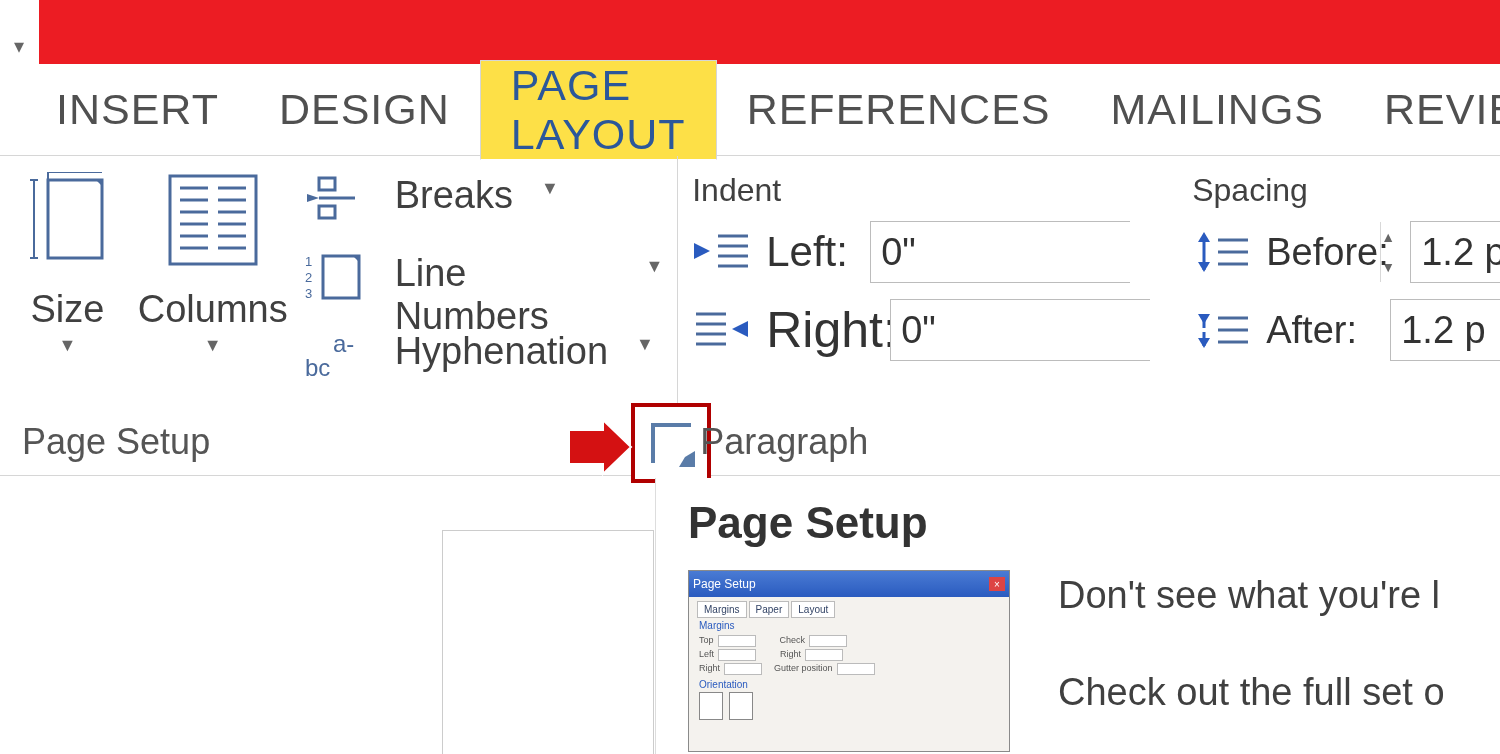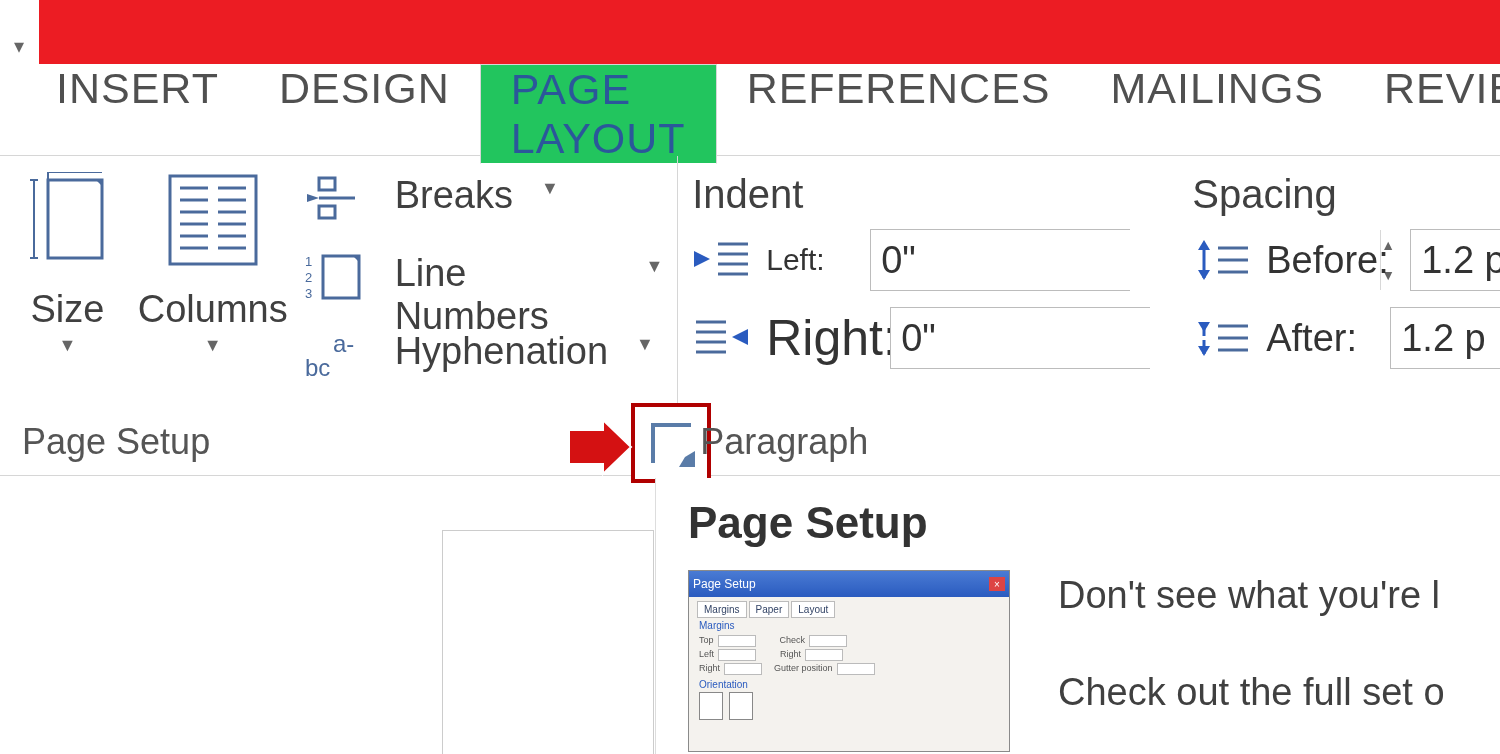--- a/index.html
+++ b/index.html
@@ -23,37 +23,37 @@
   .qat-arrow {
     position: absolute;
     top: 34px;
     left: 14px;
     color: #666;
     font-size: 20px;
   }
   .tabs {
     display: flex;
     height: 92px;
-    align-items: flex-start;
+    align-items: center;
     border-bottom: 1px solid #d6d6d6;
     padding-left: 26px;
   }
   .tab {
     padding: 0 30px;
     display: flex;
     align-items: center;
     font-size: 43px;
     color: #505050;
     letter-spacing: 1px;
   }
   .tab.active {
     color: #2b579a;
     border: 1px solid #d6d6d6;
     border-bottom: 1px solid #fff;
-    background: #22c55e;
+    background: #fde047;
     margin-bottom: -1px;
   }
   .ribbon {
     display: flex;
     height: 320px;
     border-bottom: 1px solid #d6d6d6;
   }
   .group {
     border-right: 1px solid #d6d6d6;
     padding: 12px 14px 0 14px;
@@ -113,21 +113,21 @@
   .spin .arrows div {
     flex: 1;
     display: flex;
     align-items: center;
     justify-content: center;
     font-size: 14px;
     color: #666;
   }
   .para-row { display: flex; align-items: center; gap: 14px; height: 78px; }
   .para-col { display: flex; flex-direction: column; padding-top: 4px; }
-  .para-heading { font-size: 40px; color: #404040; margin-bottom: 4px; }
+  .para-heading { font-size: 32px; color: #404040; margin-bottom: 4px; }
   .launcher {
     width: 80px;
     height: 80px;
     border: 4px solid #b00000;
     background: #fff;
     display: flex;
     align-items: center;
     justify-content: center;
     position: absolute;
     bottom: -8px;
@@ -339,21 +339,21 @@
             <svg width="60" height="44">
                 <g stroke="#4a6a9c" stroke-width="3">
                   <line x1="26" y1="6" x2="56" y2="6"></line>
                   <line x1="26" y1="16" x2="56" y2="16"></line>
                   <line x1="26" y1="26" x2="56" y2="26"></line>
                   <line x1="26" y1="36" x2="56" y2="36"></line>
                 </g>
                 <polygon points="2,21 18,13 18,29" fill="#2a5bbf" transform="rotate(180 10 21)"></polygon>
               </svg>
           </span>
-          <span style="font-size:30px;width:90px;">Left:</span>
+          <span style="font-size:42px;width:90px;">Left:</span>
           <div class="spin">
             <input value="0&quot;" style="">
             <div class="arrows">
                 <div>▲</div>
                 <div>▼</div>
               </div>
           </div>
         </div>
         <div class="para-row">
           <span>

